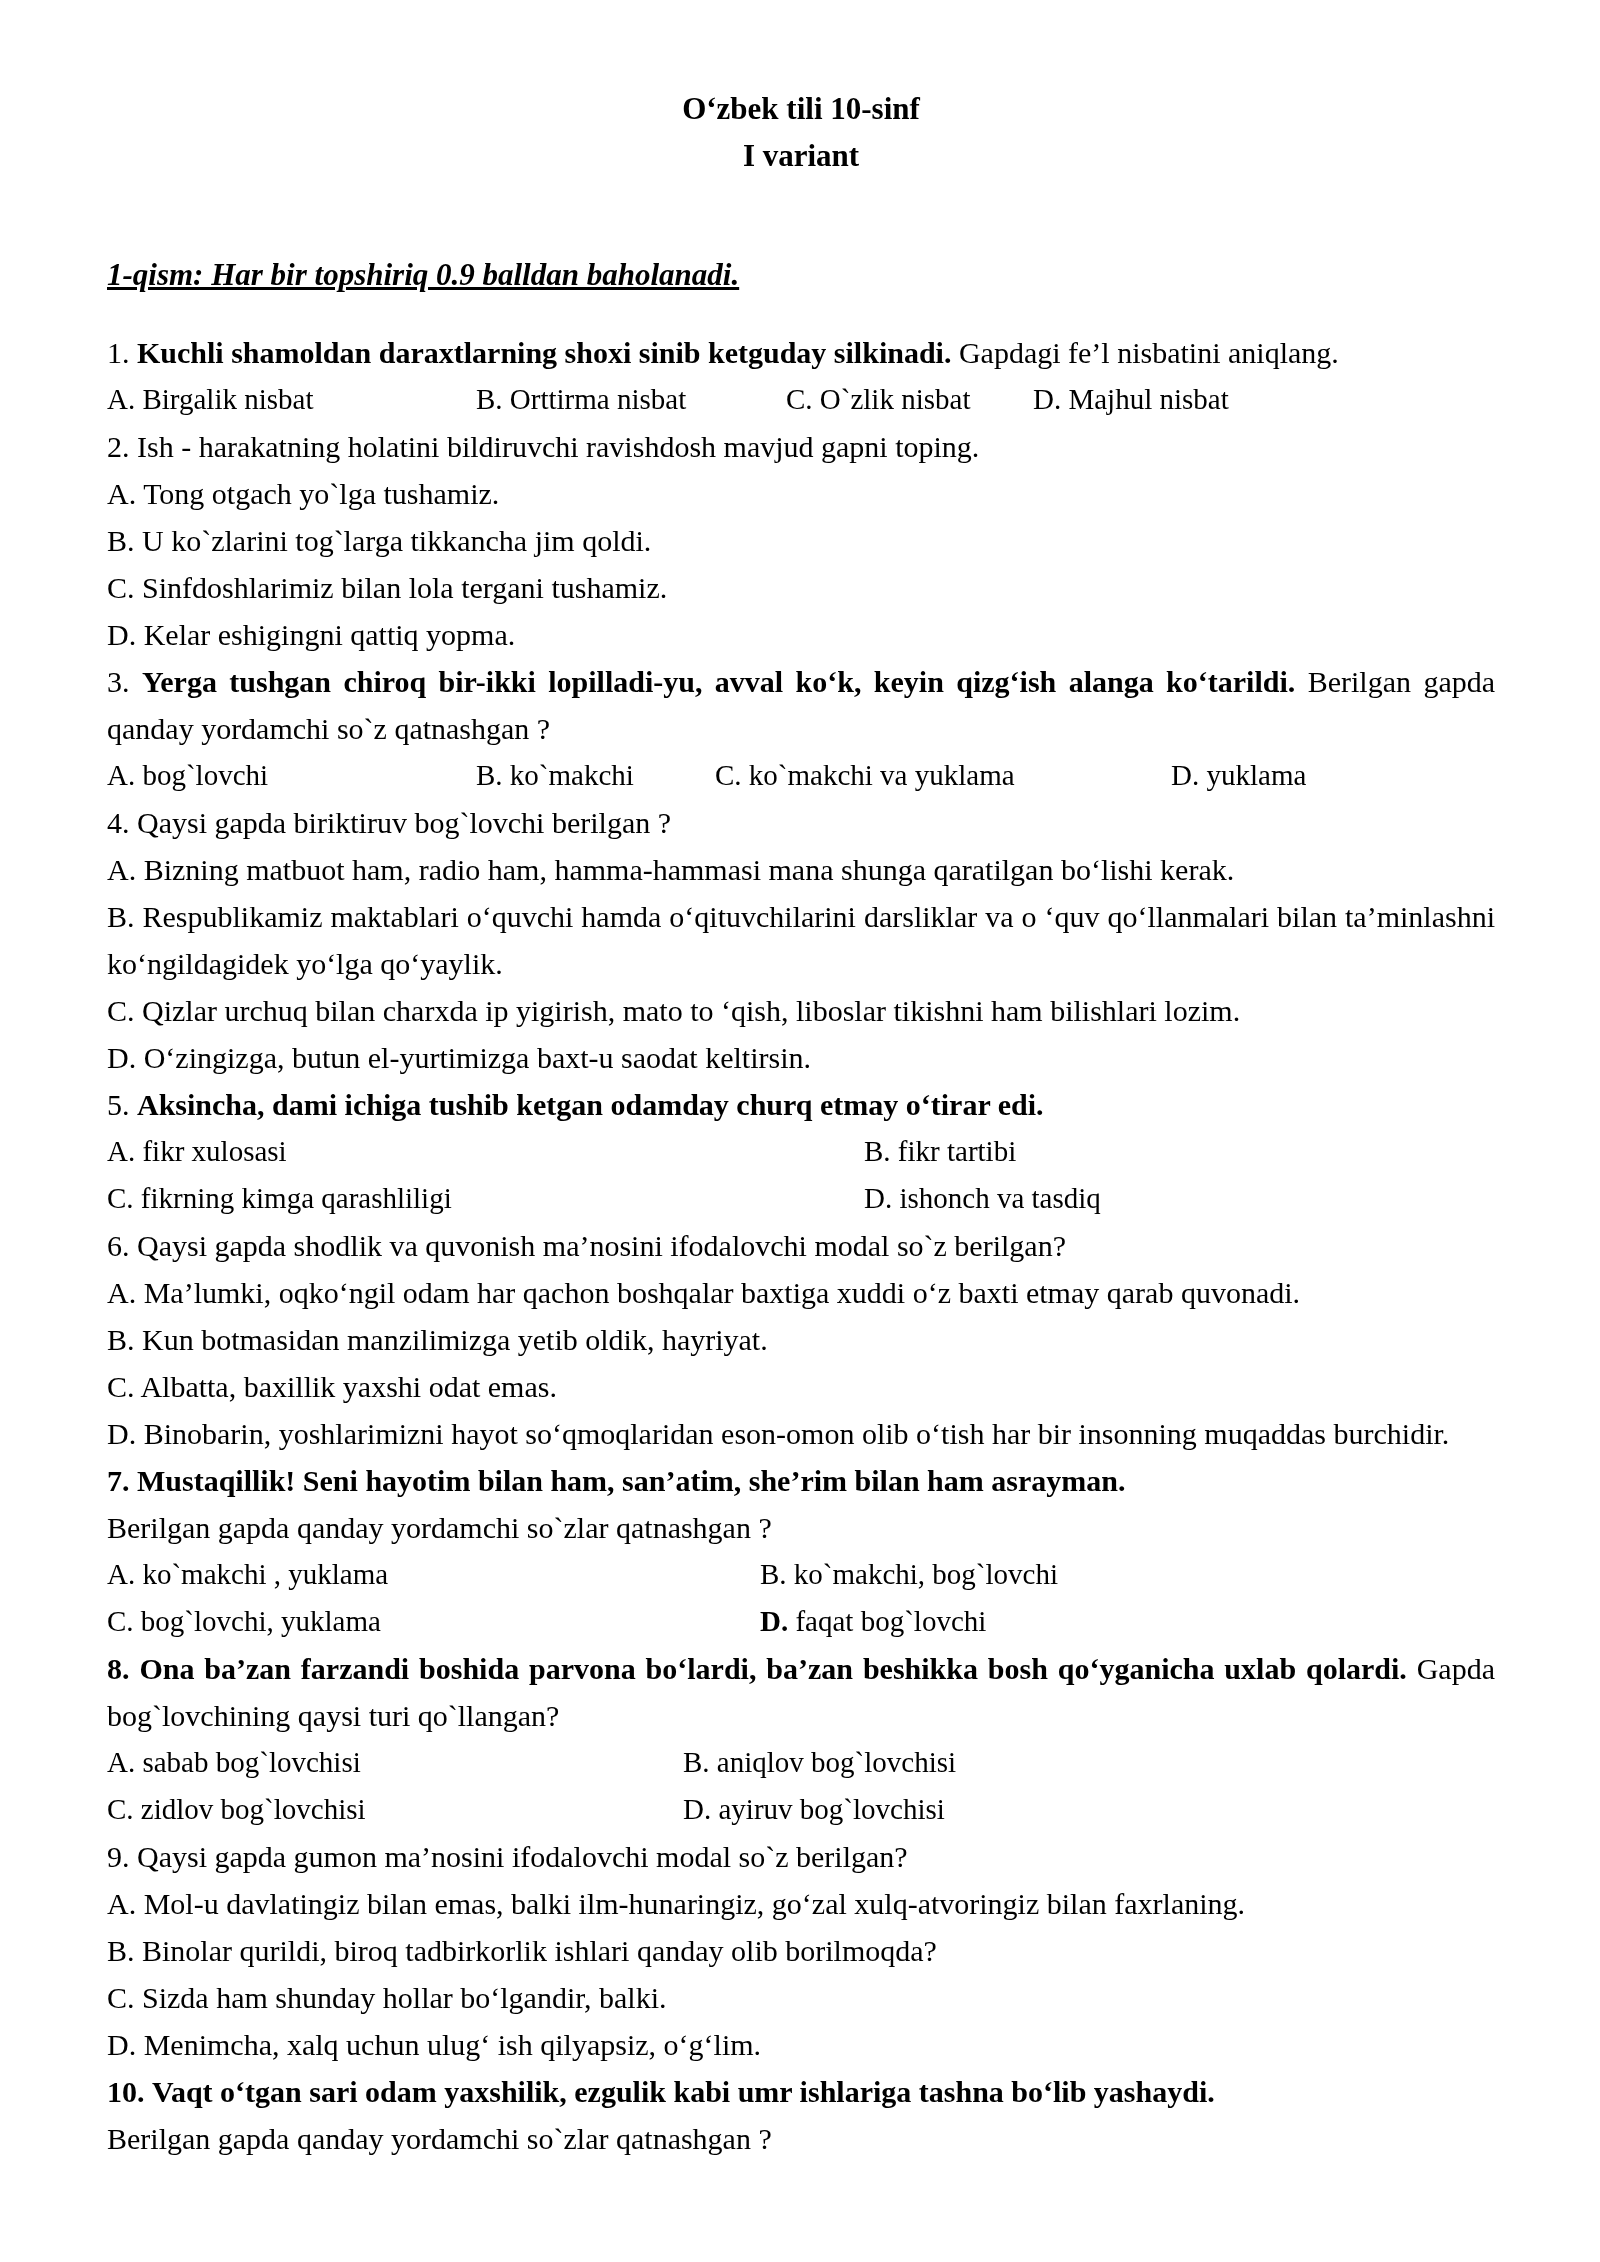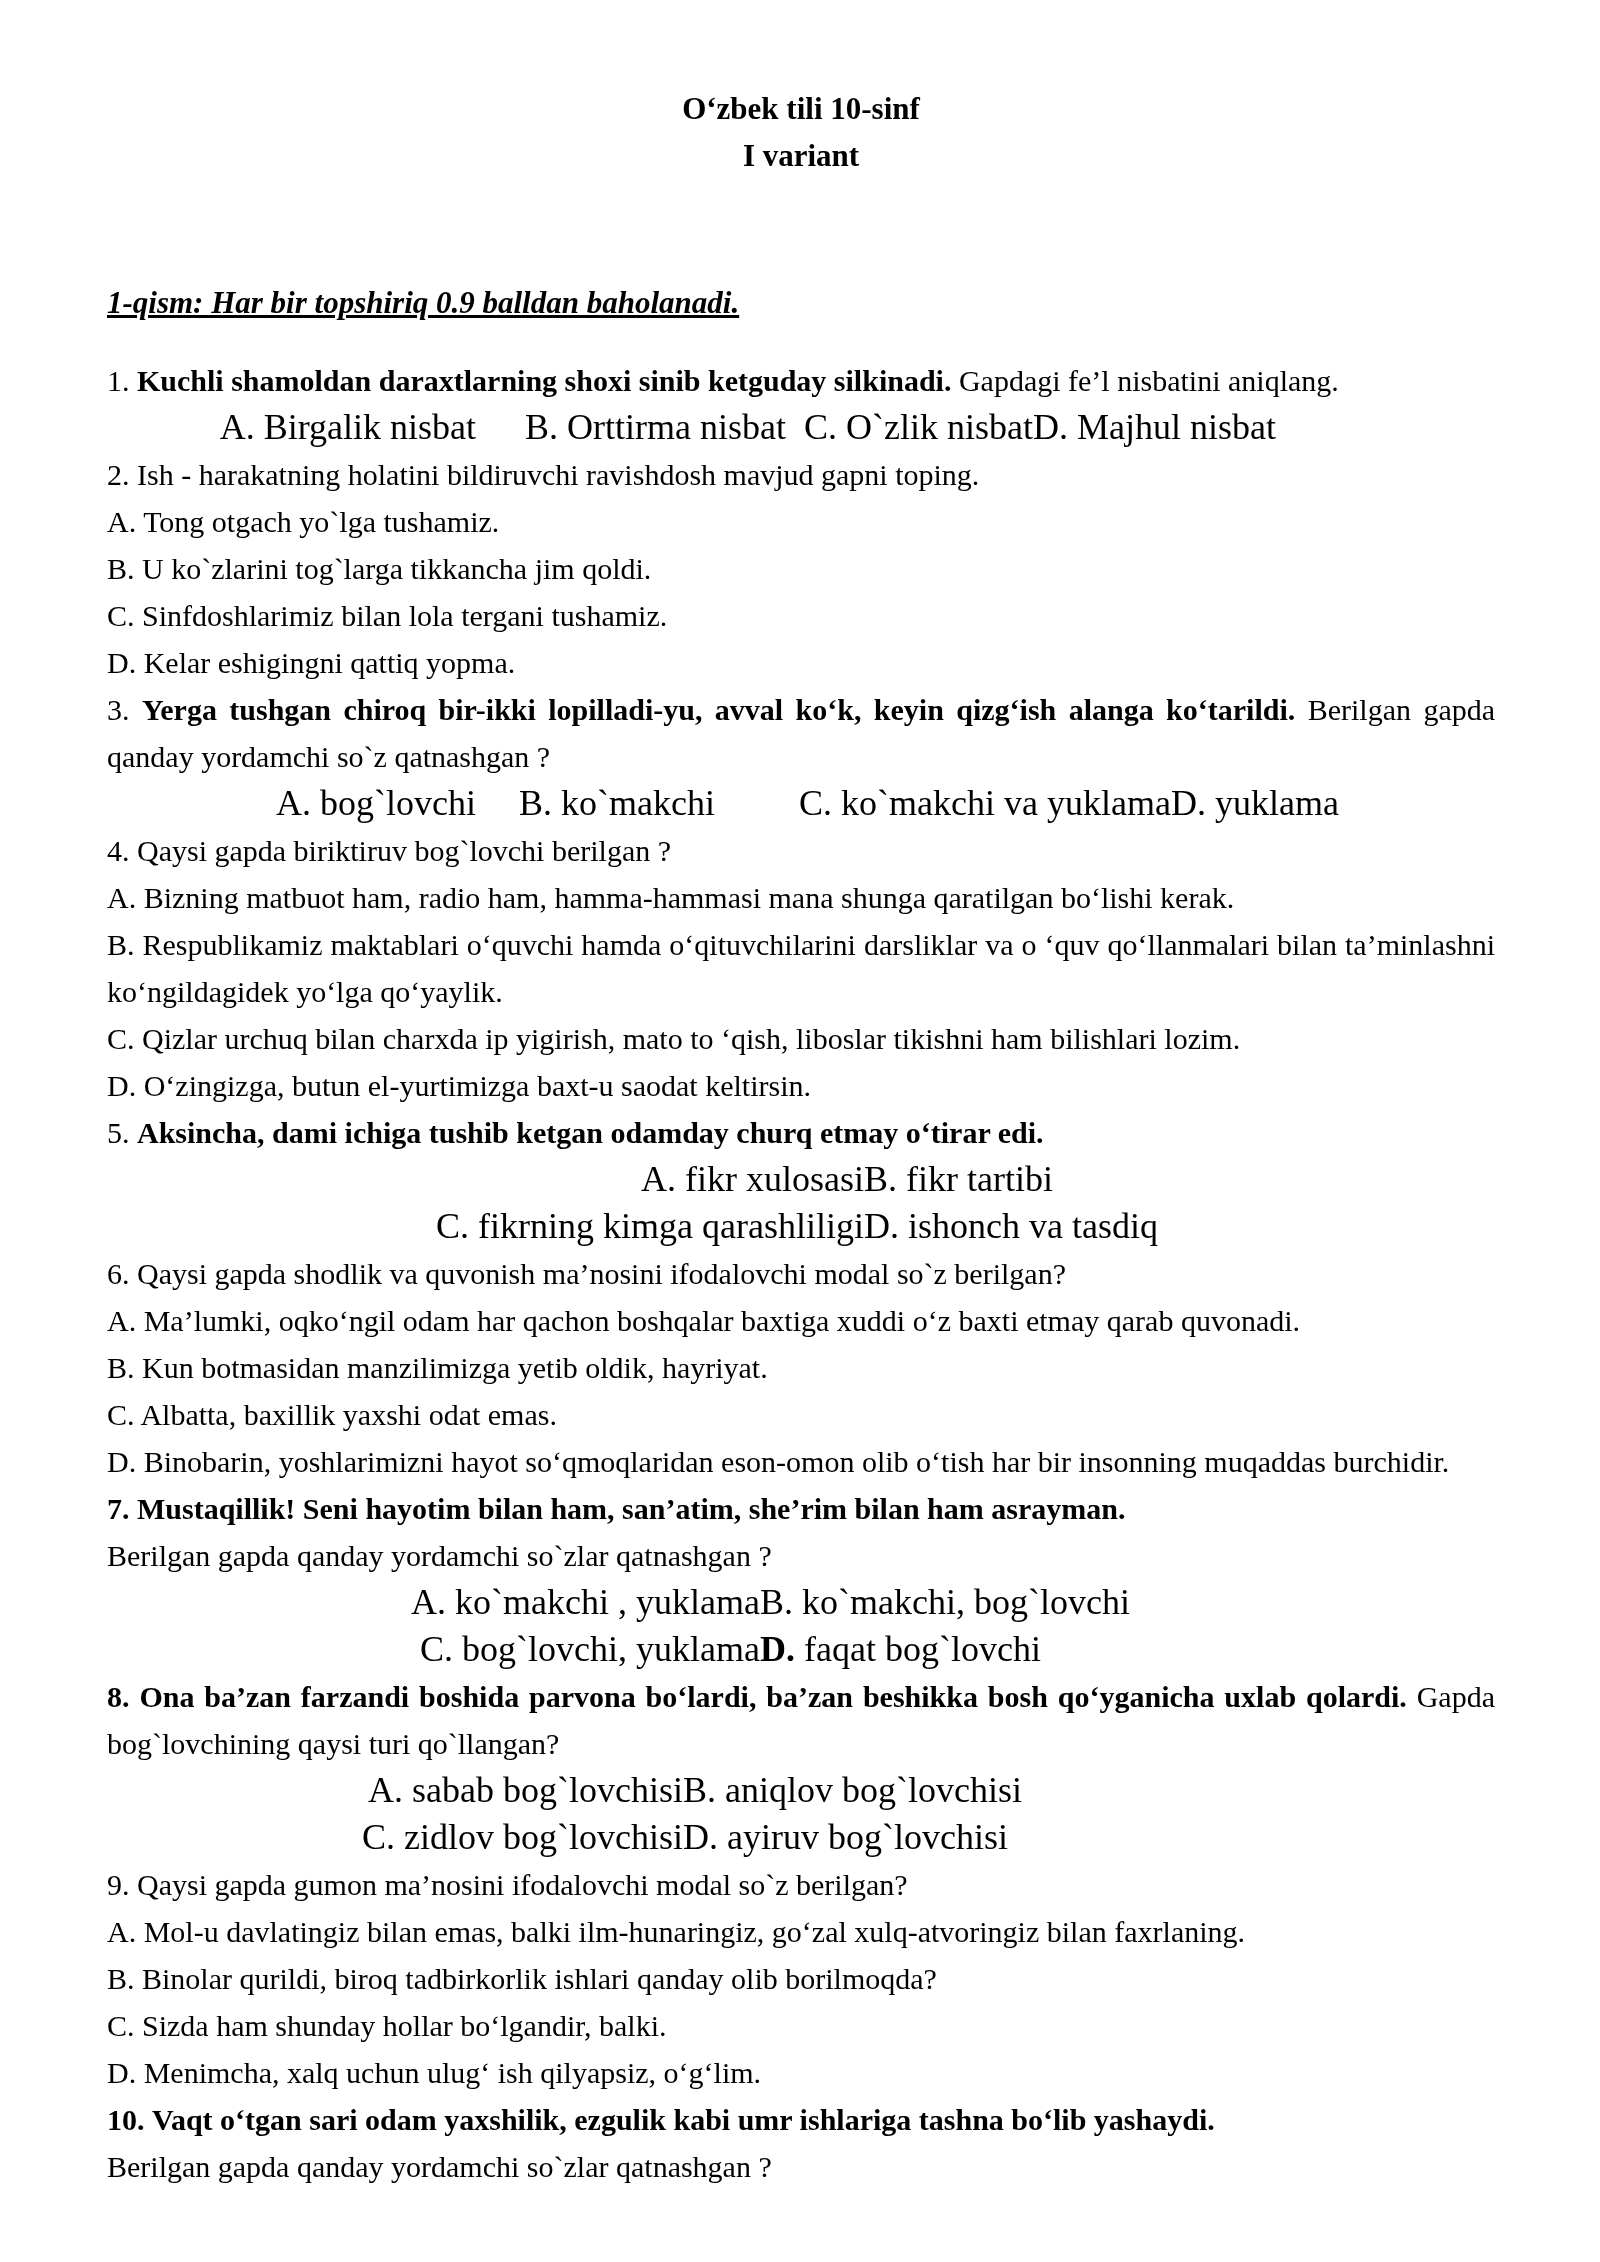--- a/index.html
+++ b/index.html
@@ -12,39 +12,38 @@
     color: #000;
   }
   .page { padding: 85px 105px 0 107px; }
   .title-line {
     text-align: center;
     font-weight: bold;
     font-size: 31px;
     line-height: 47px;
   }
   .section-heading {
-    margin-top: 100px;
+    margin-top: 72px;
     margin-bottom: 31px;
     font-weight: bold;
     font-style: italic;
     text-decoration: underline;
     font-size: 31px;
     line-height: 47px;
   }
   .para {
     font-size: 30px;
     line-height: 47px;
     text-align: justify;
   }
   .bold { font-weight: bold; margin-top: 20px; }
   .opt-row {
     display: flex;
-    font-size: 36px;
+    font-size: 29px;
     line-height: 47px;
-    text-align: right;
   }
   .opt { flex: none; white-space: nowrap; }
 </style>
 </head>
 <body>
 
 <div class="page">
 
   <div class="title-line">O‘zbek tili 10-sinf</div>
   <div class="title-line">I variant</div>

